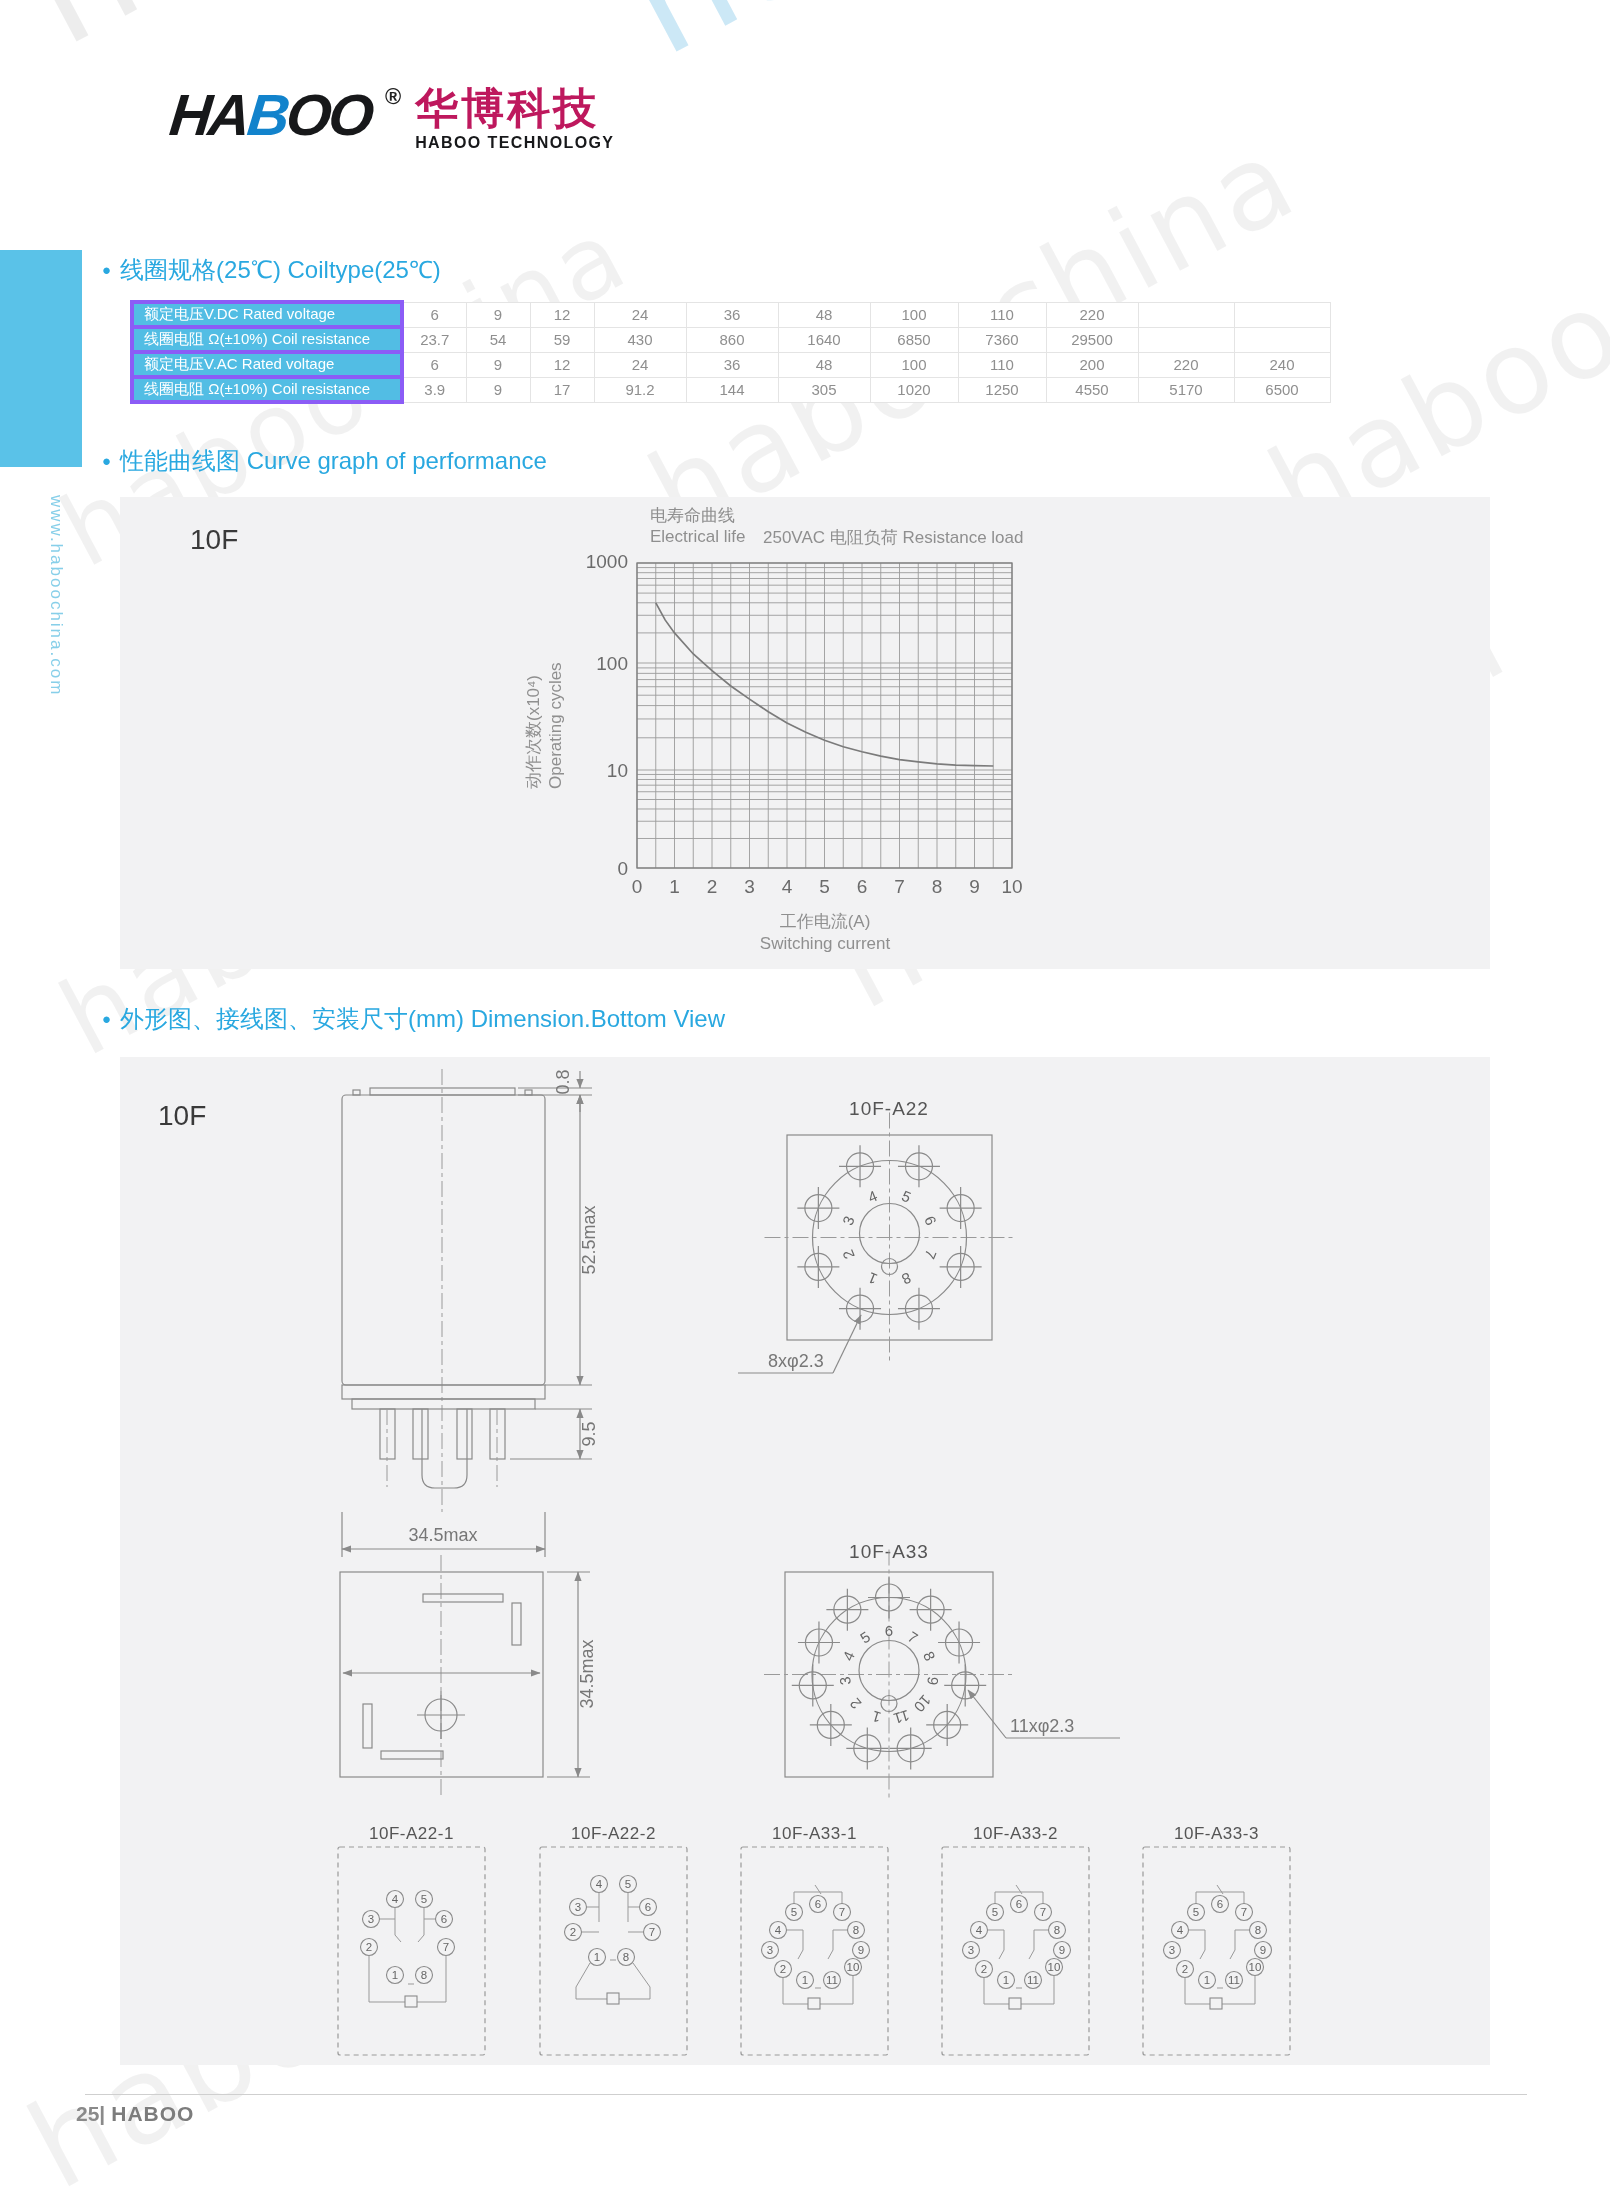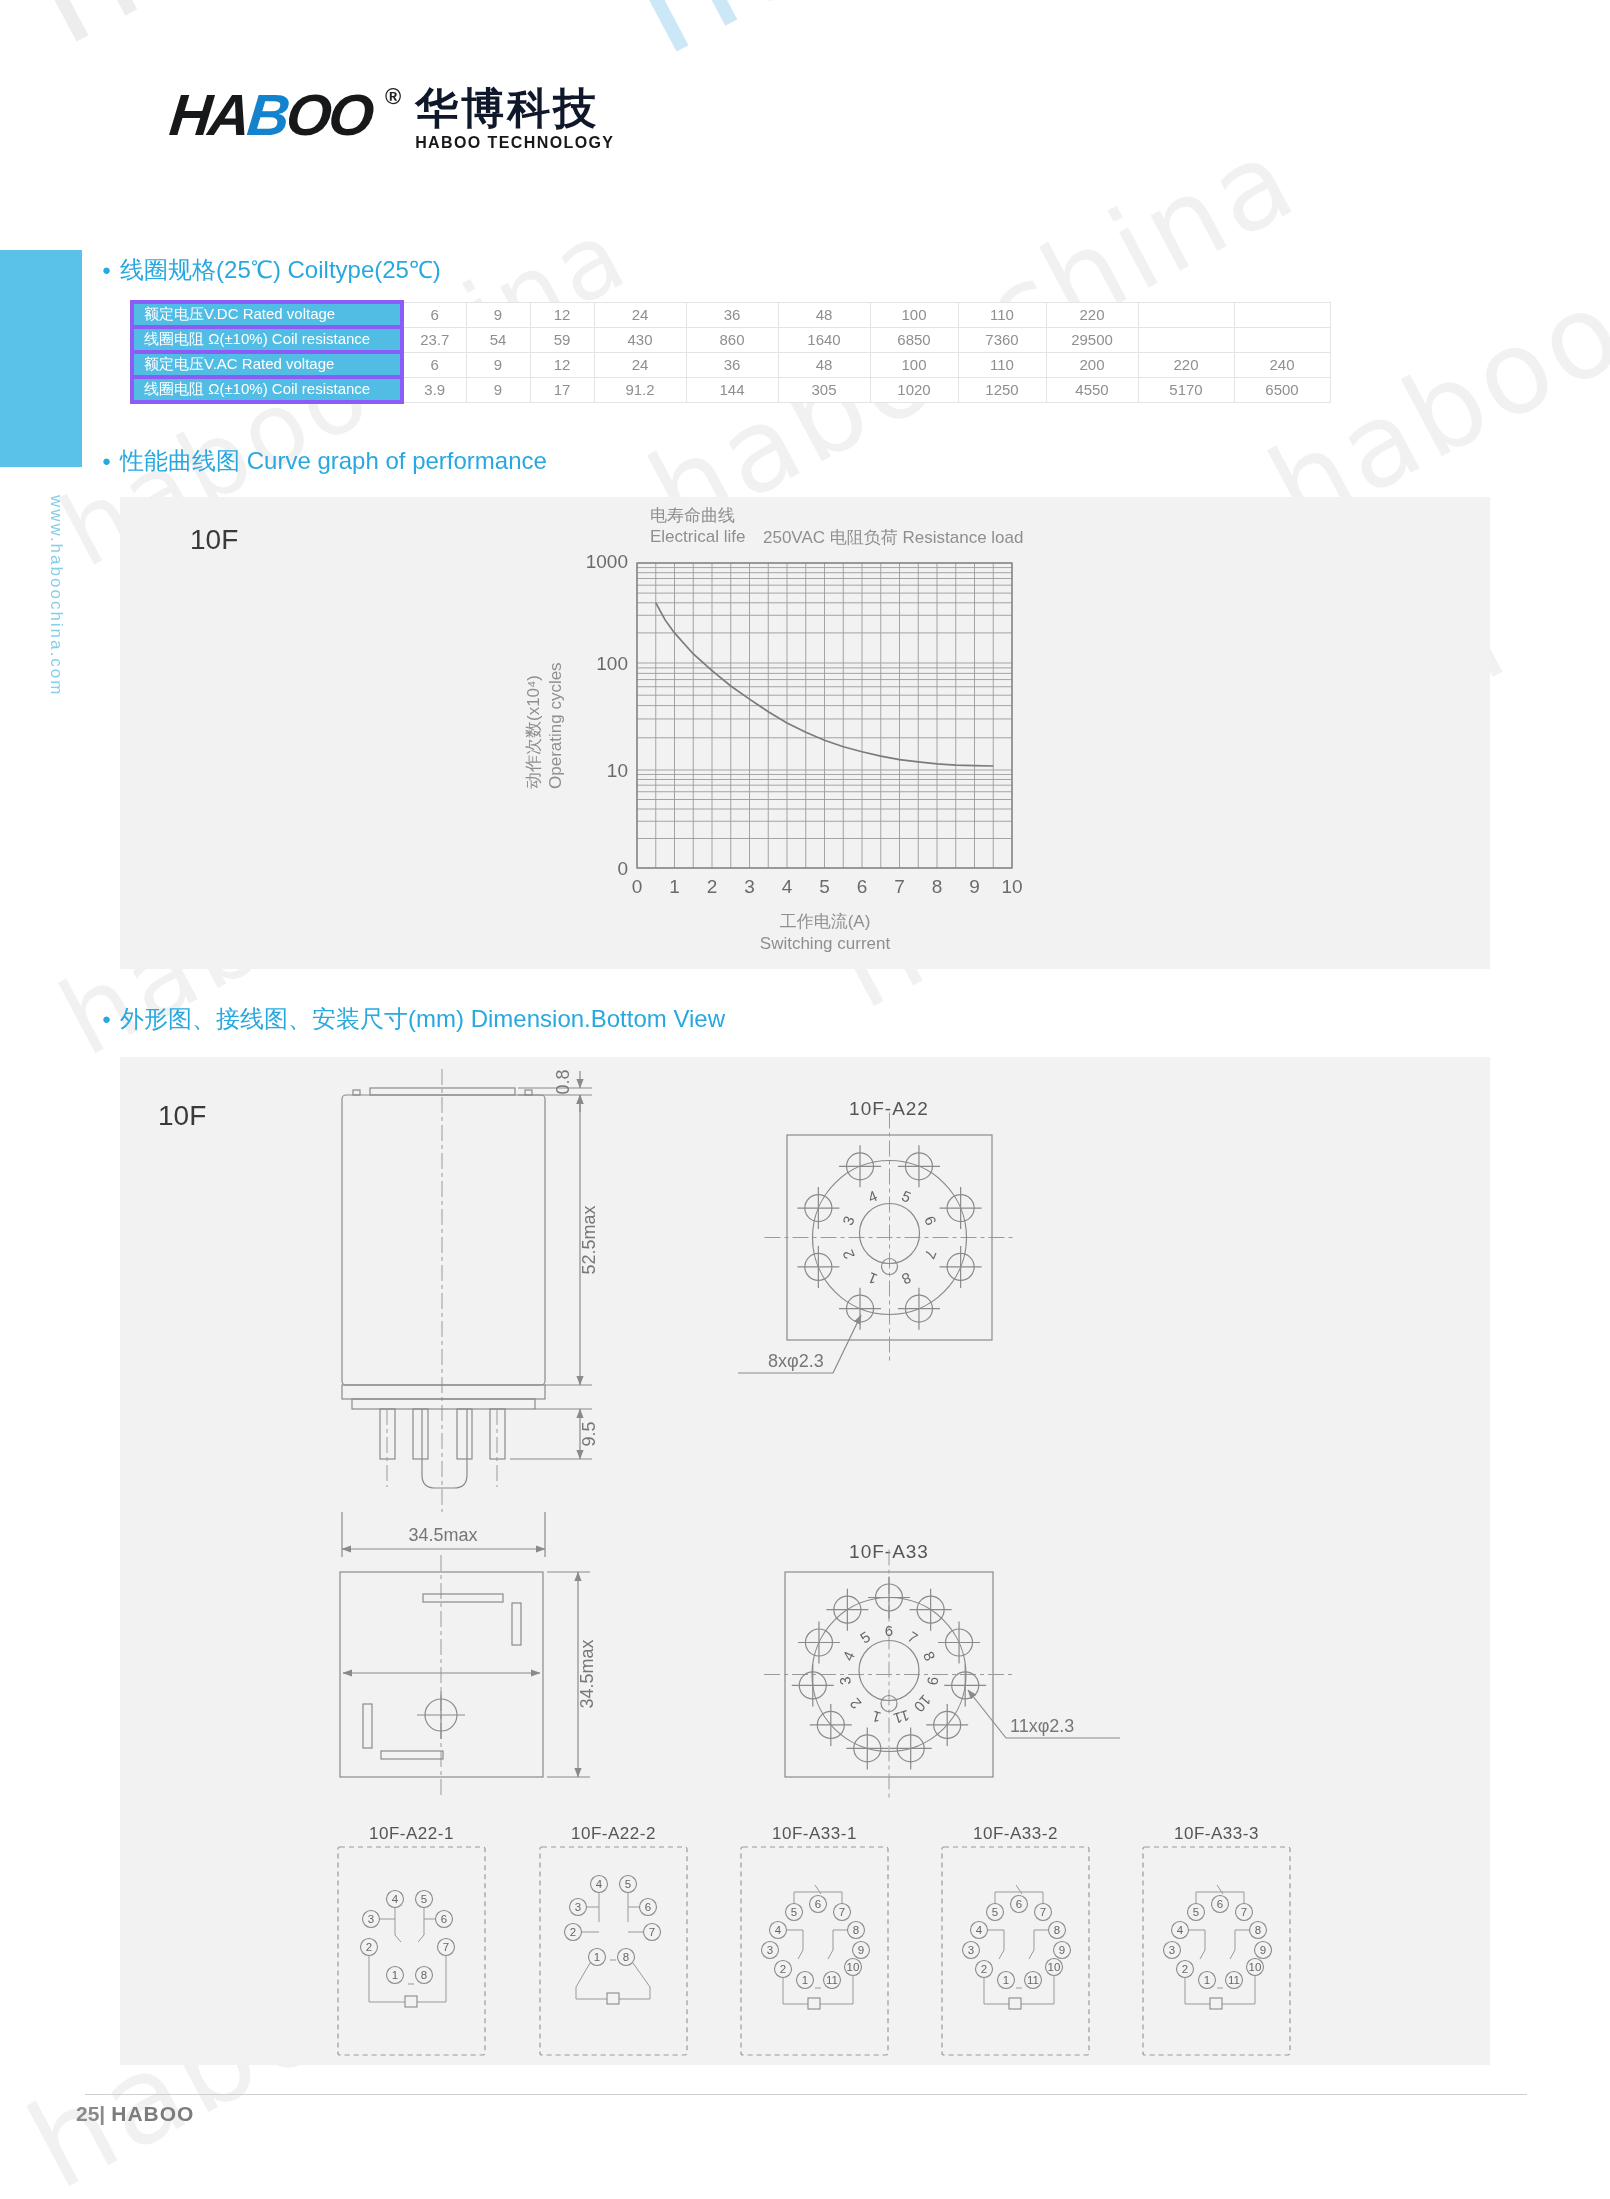--- a/index.html
+++ b/index.html
@@ -22,21 +22,21 @@
   .side-rect{position:absolute;left:0;top:250px;width:82px;height:217px;background:#5ac2e8;}
   .side-url{position:absolute;left:46px;top:495px;writing-mode:vertical-rl;
             font-size:17px;color:#87cfe9;letter-spacing:2px;}
   
   .hdr{position:absolute;left:170px;top:86px;display:flex;align-items:flex-start;}
   .logo-en{font-size:58px;font-weight:bold;font-style:italic;letter-spacing:-3px;
            transform:skewX(-6deg);line-height:1;color:#17181a;}
   .logo-b{color:#1283cc;}
   .logo-reg{font-size:22px;font-weight:bold;color:#222;margin:0 6px 0 14px;line-height:1;}
   .logo-cn{margin-left:8px;}
-  .logo-cn .cn{font-size:43px;font-weight:900;color:#0f172a;letter-spacing:3px;line-height:1.05;}
+  .logo-cn .cn{font-size:43px;font-weight:900;color:#be185d;letter-spacing:3px;line-height:1.05;}
   .logo-cn .sub{font-size:16px;font-weight:bold;color:#17181a;letter-spacing:1.4px;margin-top:3px;}
   
   .sec-title{position:absolute;left:102px;color:#29a8e0;font-size:24px;white-space:nowrap;}
   .sec-title .bullet{font-size:15px;margin-right:9px;vertical-align:3px;}
   .t1{top:252px;} .t2{top:445px;} .t3{top:1003px;}
   
   .coil-table{position:absolute;left:130px;top:300px;border-collapse:collapse;table-layout:fixed;}
   .coil-table td{height:21px;font-size:15px;}
   .coil-table td.rowlabel{background:#52bde4;color:#fff;text-align:left;padding:0 0 0 10px;
                           border:4px solid #8b5cf6;white-space:nowrap;}

